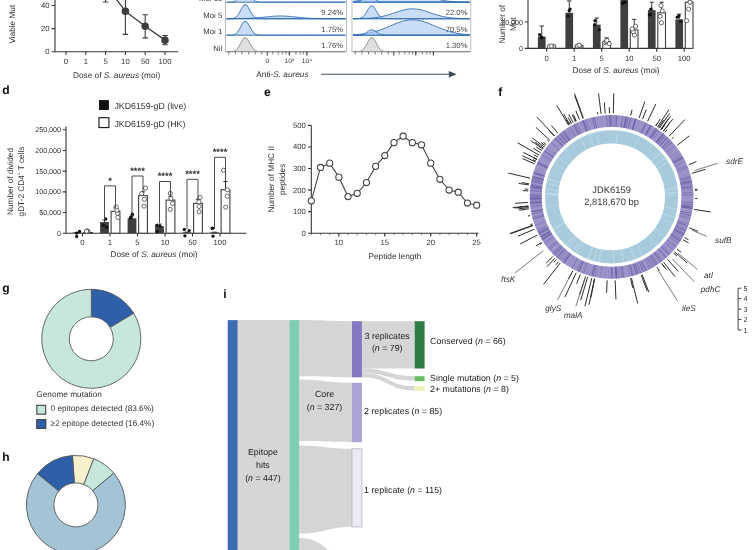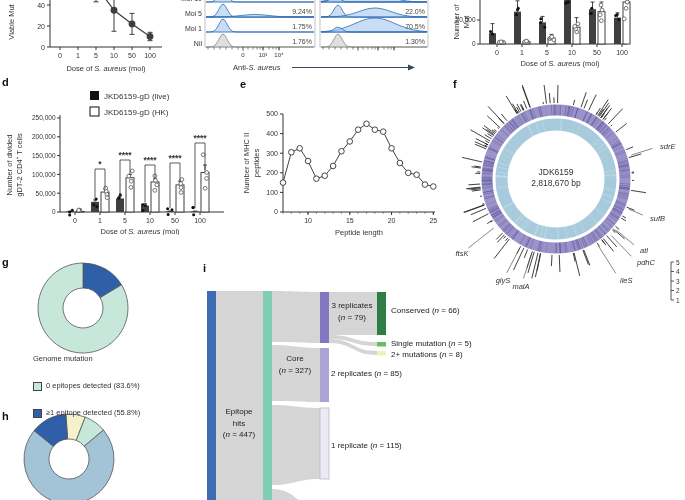--- a/index.html
+++ b/index.html
@@ -2,21 +2,21 @@
 <html><head>
 <meta charset="utf-8">
 <style>
 *{margin:0;padding:0;box-sizing:border-box}
 body{background:#fff}
 #figure{position:relative;width:685px;height:500px;background:#fff;overflow:hidden;font-family:"Liberation Sans",sans-serif;color:#222}
 .panel-letter{position:absolute;font-weight:bold;font-size:11px;color:#111}
 #figure svg{position:absolute;overflow:hidden;display:block}
 #figure svg text{font-family:"Liberation Sans",sans-serif}
 .legend-g{position:absolute;left:33px;top:354px;font-size:7.5px;color:#333;line-height:1.35}
-.lg-row{display:flex;align-items:center;gap:4px;margin-top:17px}
+.lg-row{display:flex;align-items:center;gap:4px;margin-top:3px}
 .swatch{display:inline-block;width:9px;height:9px;border:1px solid #444;flex:0 0 auto}
 </style>
 </head>
 <body>
 
 <div id="figure">
   <svg id="chart-a" style="left:0;top:0" width="162" height="80" viewBox="0 0 162 80">
       <text x="14" y="22" font-size="7.5" fill="#333" text-anchor="middle" transform="rotate(-90 14 22)">Viable Mut</text>
       <line x1="50" y1="0" x2="50" y2="47" stroke="#333" stroke-width="1"></line>
       <line x1="50" y1="47" x2="162" y2="47" stroke="#333" stroke-width="1"></line>
@@ -999,16 +999,16 @@
   <div class="panel-letter" style="left:203px;top:262px">i</div>
 
   <div class="legend-g">
     <div class="lg-title">Genome mutation</div>
     <div class="lg-row">
       <span class="swatch" id="sw-g0" style="background: rgb(200, 231, 219);"></span>
       <span>0 epitopes detected (83.6%)</span>
     </div>
     <div class="lg-row">
       <span class="swatch" id="sw-g1" style="background: rgb(47, 95, 168);"></span>
-      <span>≥1 epitope detected (55.8%)</span>
+      <span>≥2 epitope detected (16.4%)</span>
     </div>
   </div>
 </div>
 
 </body></html>

